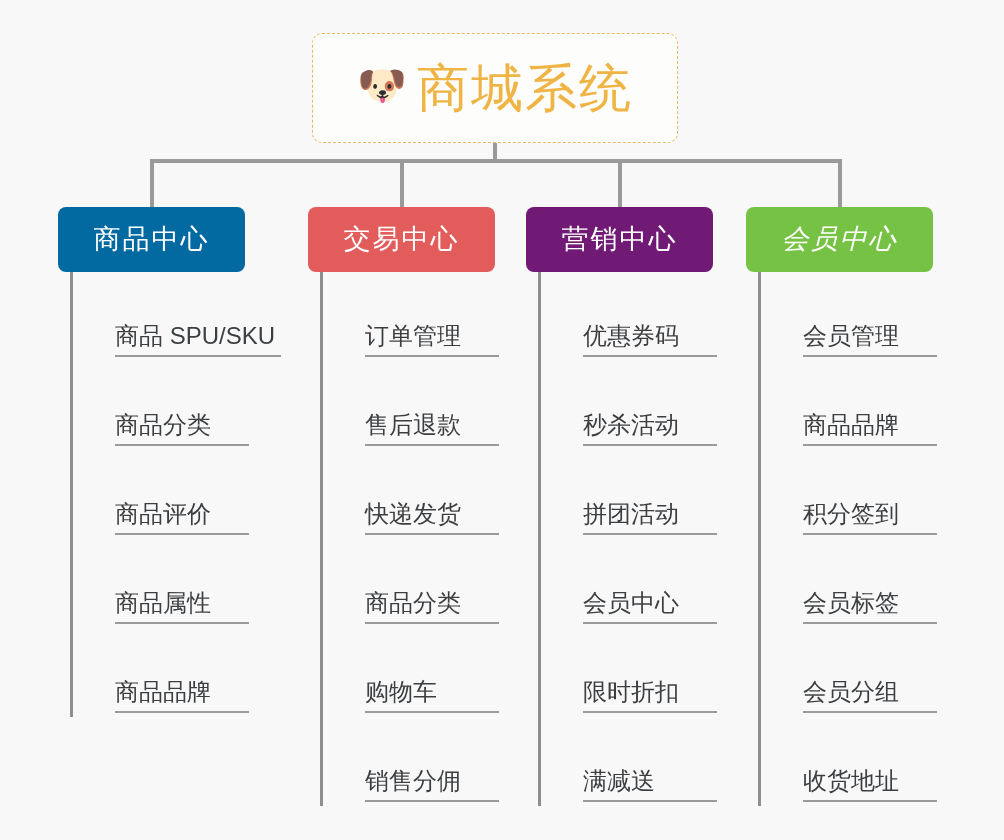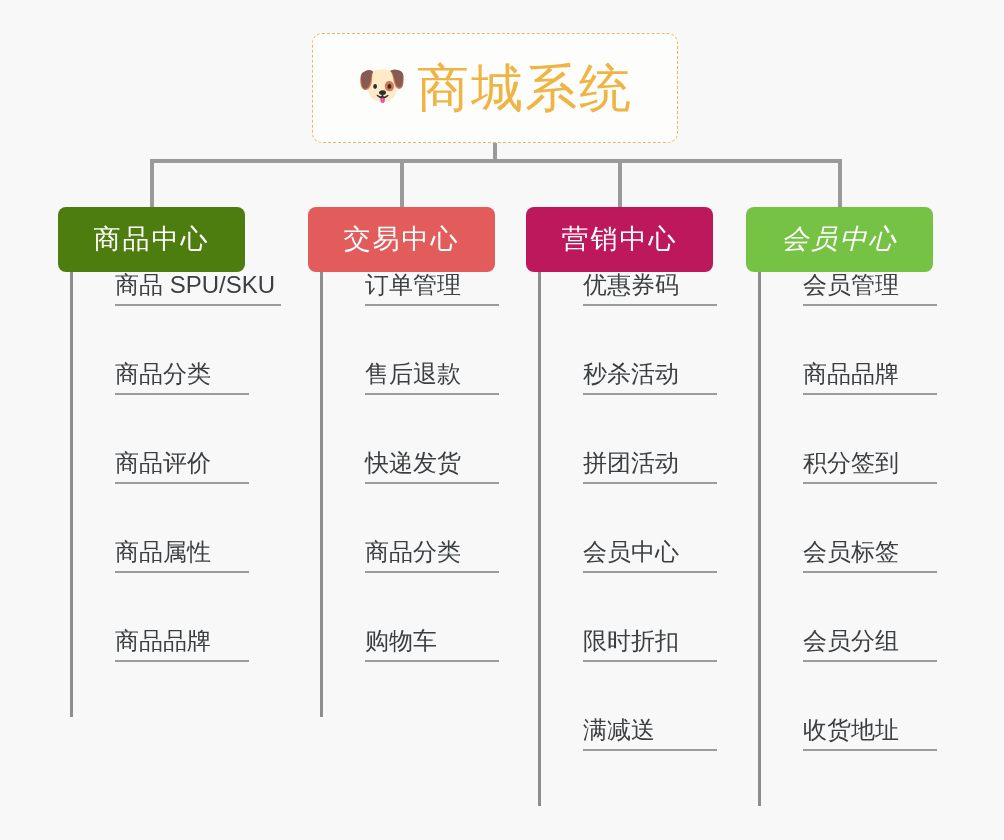--- a/index.html
+++ b/index.html
@@ -109,21 +109,21 @@
     padding-left: 14px;
     border-left: 3px solid #8e8e8e;
     margin-left: 12px;
   }
 
   .leaf-item {
     position: relative;
     height: 89px;
     box-sizing: border-box;
     display: flex;
-    align-items: flex-start;
+    align-items: flex-end;
     padding-left: 28px;
     padding-bottom: 4px;
   }
   .leaf-label {
     font-size: 24px;
     color: #3c3f42;
     line-height: 1.1;
     white-space: nowrap;
     border-bottom: 2px solid #9b9b9b;
     padding: 0 6px 6px 0;
@@ -141,21 +141,21 @@
   </div>
 
   <div class="conn conn-v-root" style="background: rgb(154, 154, 154);"></div>
   <div class="conn conn-h-bus" style="background: rgb(154, 154, 154);"></div>
   <div class="conn conn-v-drop" style="left: 150px; background: rgb(154, 154, 154);"></div>
   <div class="conn conn-v-drop" style="left: 400px; background: rgb(154, 154, 154);"></div>
   <div class="conn conn-v-drop" style="left: 618px; background: rgb(154, 154, 154);"></div>
   <div class="conn conn-v-drop" style="left: 838px; background: rgb(154, 154, 154);"></div>
 
   <div class="column col-1">
-    <div class="col-header" style="background: #4d7c0f;">
+    <div class="col-header" style="background: #0369a1;">
       <span class="col-header-label">商品中心</span>
     </div>
     <div class="col-items">
       <div class="leaf-item">
         <span class="leaf-label">商品 SPU/SKU</span>
       </div>
       <div class="leaf-item">
         <span class="leaf-label">商品分类</span>
       </div>
       <div class="leaf-item">
@@ -183,25 +183,28 @@
       </div>
       <div class="leaf-item">
         <span class="leaf-label">快递发货</span>
       </div>
       <div class="leaf-item">
         <span class="leaf-label">商品分类</span>
       </div>
       <div class="leaf-item">
         <span class="leaf-label">购物车</span>
       </div>
+      <div class="leaf-item">
+        <span class="leaf-label">销售分佣</span>
+      </div>
     </div>
   </div>
 
   <div class="column col-3">
-    <div class="col-header" style="background: #be185d;">
+    <div class="col-header" style="background: #701a75;">
       <span class="col-header-label">营销中心</span>
     </div>
     <div class="col-items">
       <div class="leaf-item">
         <span class="leaf-label">优惠券码</span>
       </div>
       <div class="leaf-item">
         <span class="leaf-label">秒杀活动</span>
       </div>
       <div class="leaf-item">

